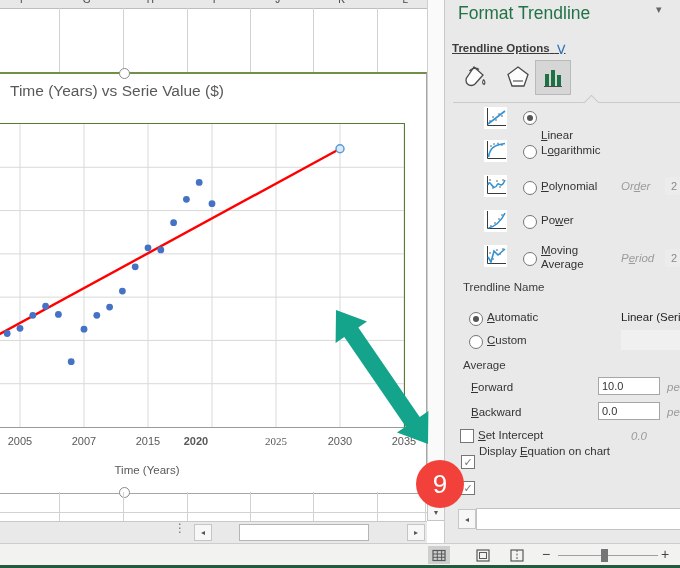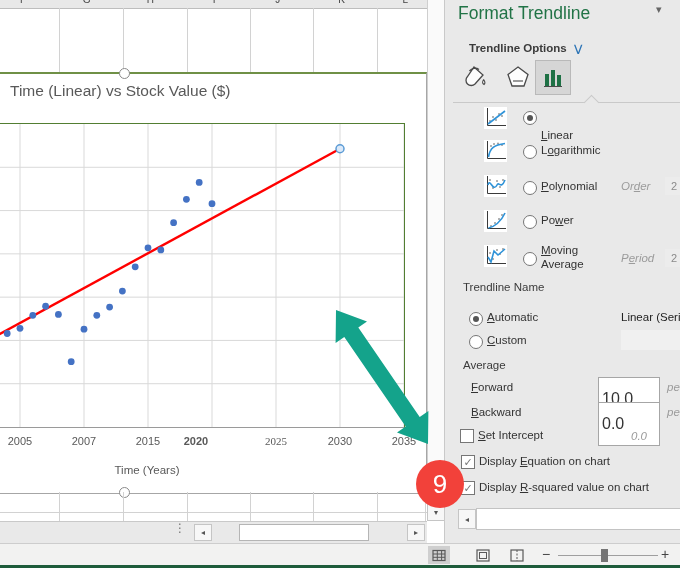--- a/index.html
+++ b/index.html
@@ -31,21 +31,21 @@
   
   #pane{left:444px;top:0;width:236px;height:543px;background:#e9e9e9;border-left:1px solid #c9c9c9;overflow:hidden;}
   #pane-title{left:13px;top:3px;font-size:17.5px;}
   .section-h{font-size:11.5px;color:#3b3b3b;}
   .gray-lbl{color:#9b9b9b;font-size:11.5px;font-style:italic;}
   .lbl{font-size:11.5px;color:#333;}
   .radio{position:absolute;width:12px;height:12px;border:1px solid #767676;border-radius:50%;background:#fff;}
   .radio.sel::after{content:"";position:absolute;left:3px;top:3px;width:6px;height:6px;border-radius:50%;background:#555;}
   .cb{position:absolute;width:12px;height:12px;border:1px solid #767676;background:#fff;font-size:11px;line-height:12px;text-align:center;color:#777;}
   .valbox{position:absolute;background:#ececec;color:#8a8a8a;font-size:11px;line-height:18px;padding-left:6px;width:26px;height:18px;}
-  .inp{position:absolute;width:54px;height:16px;border:1px solid #a6a6a6;background:#fff;font-family:inherit;font-size:16px;color:#333;padding:13px 3px;}
+  .inp{position:absolute;width:54px;height:16px;border:1px solid #a6a6a6;background:#fff;font-family:inherit;font-size:11px;color:#333;padding:0 3px;}
   .tab{position:absolute;width:34px;height:33px;display:flex;align-items:center;justify-content:center;}
   .tab.sel{background:#d6d6d6;border:1px solid #b9b9b9;}
   #divider{left:8px;top:102px;width:228px;height:1px;background:#c9c9c9;}
   #notch{left:141px;top:97px;width:10px;height:10px;background:#e9e9e9;border-left:1px solid #c9c9c9;border-top:1px solid #c9c9c9;transform:rotate(45deg);}
   .thumb-ic{position:absolute;width:23px;height:22px;background:#fff;}
   u{text-underline-offset:1px;}
   
   #statusbar{left:0;top:543px;width:680px;height:22px;background:#f2f2f1;border-top:1px solid #cdcdcd;}
   .viewbtn{position:absolute;width:22px;height:18px;top:2px;display:flex;align-items:center;justify-content:center;}
   .viewbtn.sel{background:#cfcfcf;}
@@ -70,21 +70,21 @@
   <div class="a" id="grid-top" style="left:0;top:8px;width:427px;height:64px;">
       <div class="gridv" style="left: 59px;"></div>
       <div class="gridv" style="left: 123px;"></div>
       <div class="gridv" style="left: 187px;"></div>
       <div class="gridv" style="left: 250px;"></div>
       <div class="gridv" style="left: 313px;"></div>
       <div class="gridv" style="left: 377px;"></div>
     </div>
 
   <div class="a" id="chart">
-    <div class="a tx" id="chart-title">Time (Linear) vs Stock Value ($)</div>
+    <div class="a tx" id="chart-title">Time (Years) vs Serie Value ($)</div>
     <div class="a" id="plot">
       <svg id="plot-svg" width="404" height="303">
           <line x1="0" y1="259.7142857142857" x2="404" y2="259.7142857142857" stroke="#d9d9d9" stroke-width="1"></line>
           <line x1="0" y1="216.42857142857144" x2="404" y2="216.42857142857144" stroke="#d9d9d9" stroke-width="1"></line>
           <line x1="0" y1="173.14285714285714" x2="404" y2="173.14285714285714" stroke="#d9d9d9" stroke-width="1"></line>
           <line x1="0" y1="129.85714285714286" x2="404" y2="129.85714285714286" stroke="#d9d9d9" stroke-width="1"></line>
           <line x1="0" y1="86.57142857142857" x2="404" y2="86.57142857142857" stroke="#d9d9d9" stroke-width="1"></line>
           <line x1="0" y1="43.2857142857143" x2="404" y2="43.2857142857143" stroke="#d9d9d9" stroke-width="1"></line>
           <line x1="20" y1="0" x2="20" y2="303" stroke="#d9d9d9" stroke-width="1"></line>
           <line x1="84" y1="0" x2="84" y2="303" stroke="#d9d9d9" stroke-width="1"></line>
@@ -152,21 +152,21 @@
 
   <div class="a" id="vscroll"></div>
   <div class="btn" style="left:427px;top:503px;width:16px;height:16px;">
       <span>▾</span>
     </div>
 
   <div class="a" id="pane">
     <div class="a tx" id="pane-title" style="color: rgb(33, 115, 70);">Format Trendline</div>
     <div class="a" style="left:211px;top:3px;font-size:11px;color:#666;"><span>▾</span></div>
 
-    <div class="a tx" style="left:24px;top:38px;font-weight:bold;" class2="section-h">
+    <div class="a tx" style="left:7px;top:38px;font-weight:bold;text-decoration:underline;" class2="section-h">
       <span class="section-h" style="font-weight:bold;">Trendline Options</span>
       <span style="font-size: 10px; font-weight: bold; color: rgb(46, 117, 182);">&nbsp;⋁</span>
     </div>
 
     <div class="tab" style="left:12px;top:60px;">
       <svg width="26" height="26" viewBox="0 0 26 26">
         <path d="M13,3 L22,11 L14,20 C12,22 8.5,22 6.5,20 C4.5,18 4.5,14.5 6.5,12.5 Z" fill="#fdfdfd" stroke="#4a4a4a" stroke-width="1.3"></path>
         <path d="M8.5,7 A7,7 0 0 1 18,5.5" fill="none" stroke="#4a4a4a" stroke-width="1.3"></path>
         <path d="M22.6,15.5 q2.4,3.4 0.4,5 q-2.6,-1.2 -0.4,-5" fill="#fdfdfd" stroke="#4a4a4a" stroke-width="1.1"></path>
       </svg>
@@ -278,24 +278,23 @@
     <div class="a tx gray-lbl" style="left:222px;top:381px;">per</div>
     <div class="a tx lbl" style="left:26px;top:406px;"><u>B</u>ackward</div>
     <input class="inp" style="left: 153px; top: 402px;" value="0.0">
     <div class="a tx gray-lbl" style="left:222px;top:406px;">per</div>
 
     <div class="cb" style="left:15px;top:429px;"></div>
     <div class="a tx lbl" style="left:33px;top:429px;"><u>S</u>et Intercept</div>
     <div class="a tx gray-lbl" style="left:186px;top:430px;">0.0</div>
 
     <div class="cb" style="left:16px;top:455px;">✓</div>
-    <div class="a tx lbl" style="left:34px;top:455px;">Display <u>E</u>quation on chart</div>
+    <div class="a tx lbl" style="left:34px;top:445px;">Display <u>E</u>quation on chart</div>
 
     <div class="cb" style="left:16px;top:481px;">✓</div>
-    <div class="a tx lbl" style="left:34px;top:481px;">Display <u>R</u>-squared value on chart</div>
 
     <div class="btn" style="left:13px;top:509px;width:16px;height:18px;">
         <span>◂</span>
       </div>
     <div class="a" style="left:31px;top:508px;width:205px;height:20px;background:#fff;border:1px solid #c3c3c3;"></div>
   </div>
 
   <div class="a" id="statusbar">
     <div class="viewbtn sel" style="left:428px;">
       <svg width="14" height="13" viewBox="0 0 14 13">

